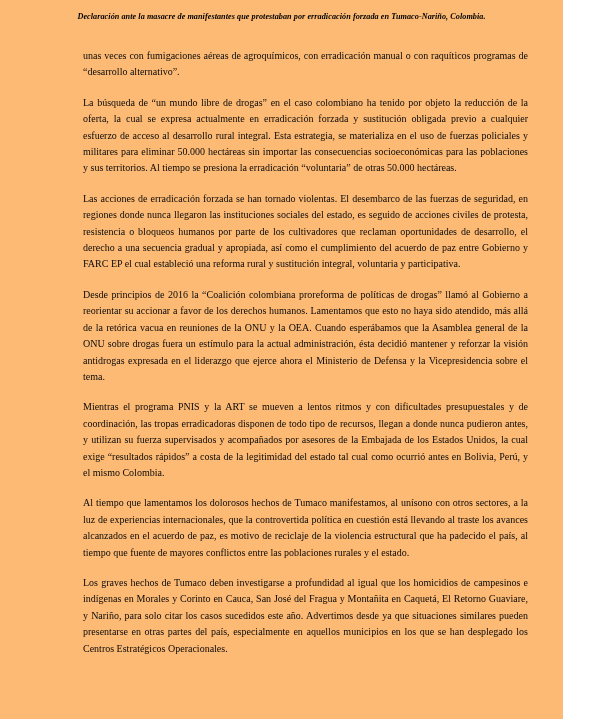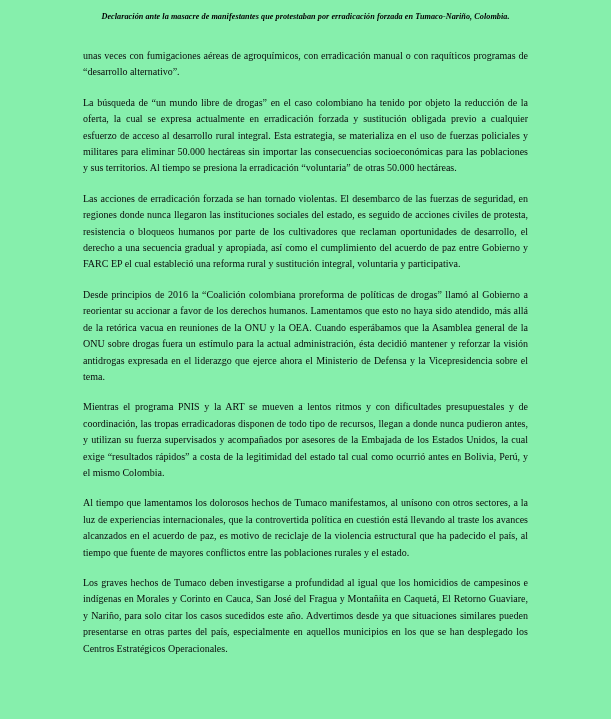--- a/index.html
+++ b/index.html
@@ -9,25 +9,25 @@
   }
   body {
     width: 611px;
     height: 719px;
     font-family: "Liberation Serif", serif;
     color: #000000;
     overflow: hidden;
   }
   .page {
     position: relative;
-    width: 611px;
+    width: 563px;
     height: 719px;
     box-sizing: border-box;
     padding: 0;
-    background: #86efac;
+    background: #fdba74;
   }
   .header {
     position: absolute;
     top: 12px;
     left: 0;
     right: 0;
     text-align: center;
     font-family: "Liberation Serif", serif;
     font-style: italic;
     font-weight: bold;

